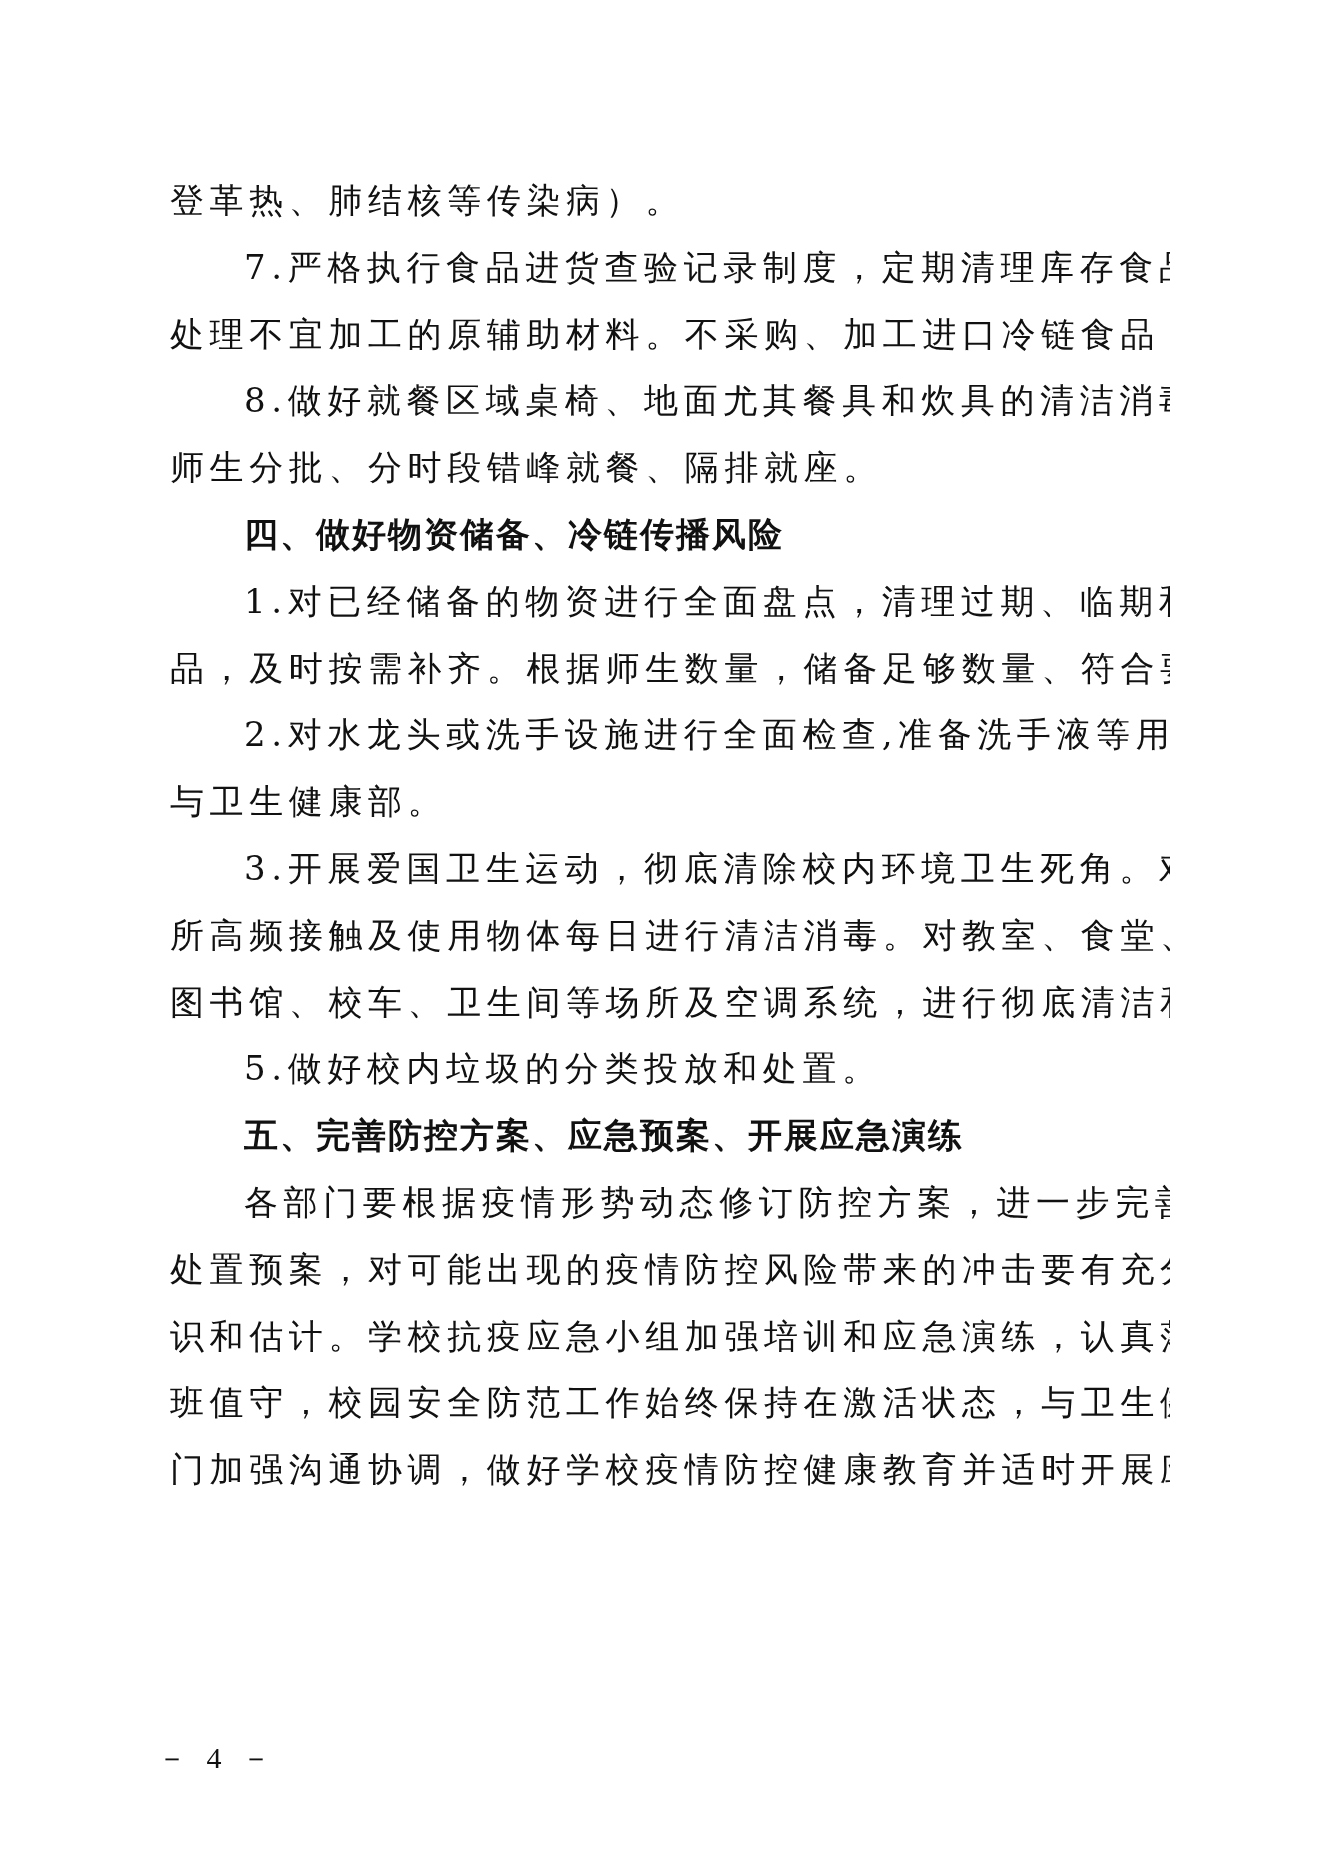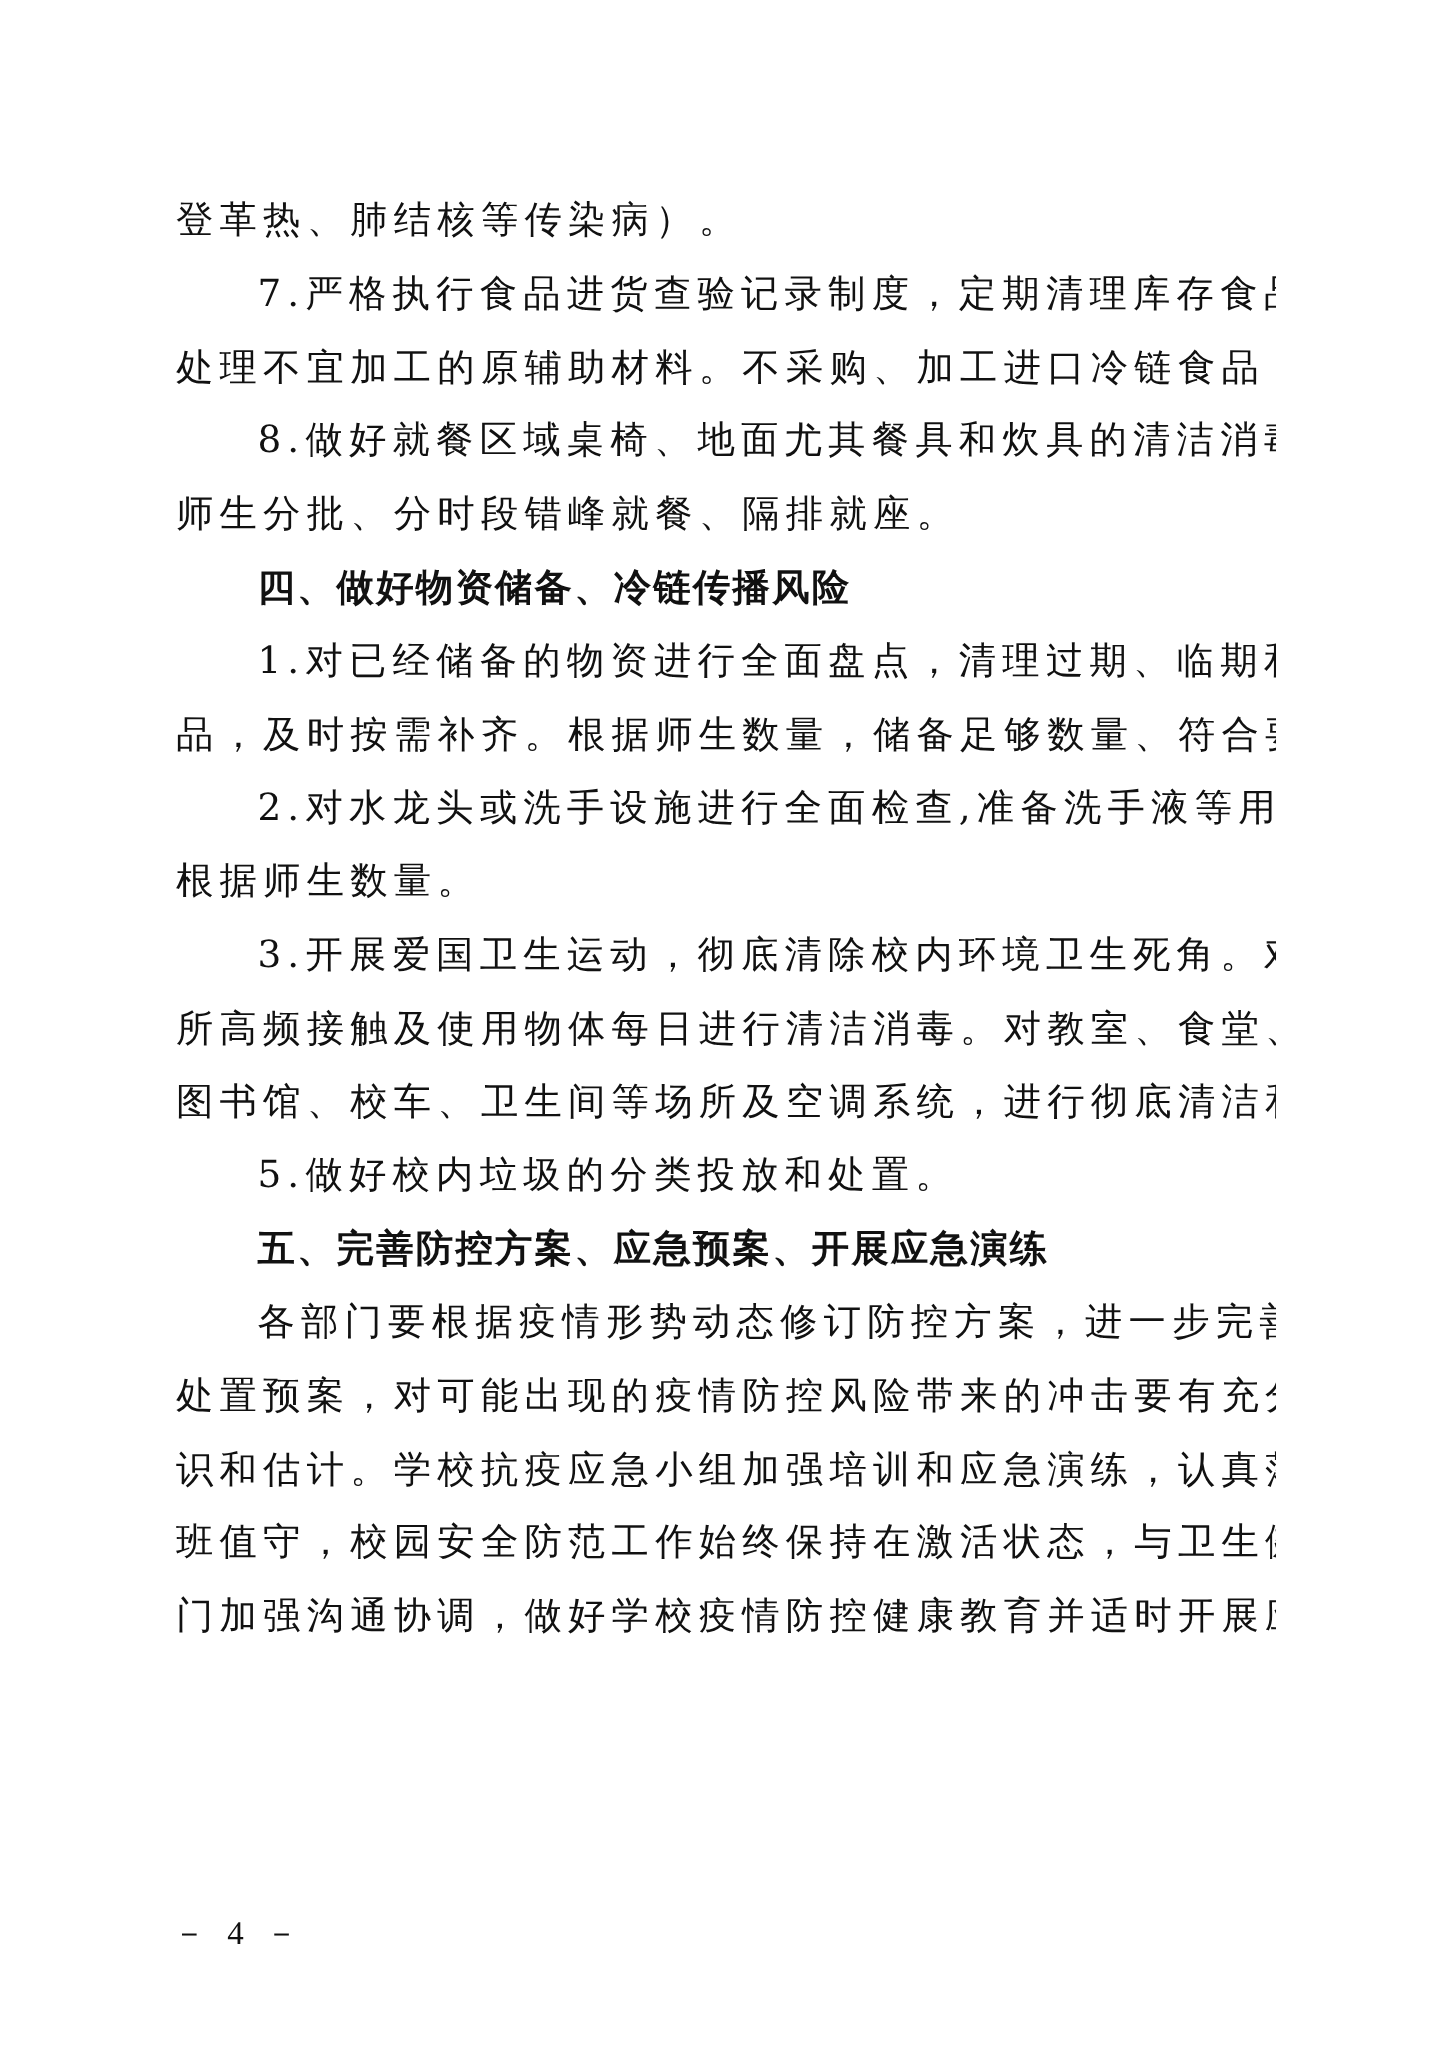--- a/index.html
+++ b/index.html
@@ -10,21 +10,21 @@
   body {
     width: 1323px;
     height: 1871px;
     position: relative;
     overflow: hidden;
     font-family: "DejaVu Serif", "Liberation Serif", serif;
     color: #111111;
   }
   .page {
     position: absolute;
-    left: 160px;
+    left: 170px;
     top: 167px;
     width: 1000px;
   }
   .line {
     height: 66.8px;
     line-height: 66.8px;
     font-size: 34px;
     white-space: nowrap;
     letter-spacing: 5.6px;
     text-align: justify;
@@ -59,21 +59,21 @@
 <div class="page">
   <div class="line last">登革热、肺结核等传染病）。</div>
   <div class="line indent">7.严格执行食品进货查验记录制度，定期清理库存食品，及时</div>
   <div class="line">处理不宜加工的原辅助材料。不采购、加工进口冷链食品，降低</div>
   <div class="line indent">8.做好就餐区域桌椅、地面尤其餐具和炊具的清洁消毒。引导</div>
   <div class="line last">师生分批、分时段错峰就餐、隔排就座。</div>
   <div class="line indent last heading">四、做好物资储备、冷链传播风险</div>
   <div class="line indent">1.对已经储备的物资进行全面盘点，清理过期、临期和损毁物</div>
   <div class="line">品，及时按需补齐。根据师生数量，储备足够数量、符合要求的</div>
   <div class="line indent">2.对水龙头或洗手设施进行全面检查,准备洗手液等用品或配</div>
-  <div class="line last">根据师生数量。</div>
+  <div class="line last">与卫生健康部。</div>
   <div class="line indent">3.开展爱国卫生运动，彻底清除校内环境卫生死角。对公共场</div>
   <div class="line">所高频接触及使用物体每日进行清洁消毒。对教室、食堂、宿舍、</div>
   <div class="line">图书馆、校车、卫生间等场所及空调系统，进行彻底清洁和预防</div>
   <div class="line indent last">5.做好校内垃圾的分类投放和处置。</div>
   <div class="line indent last heading">五、完善防控方案、应急预案、开展应急演练</div>
   <div class="line indent">各部门要根据疫情形势动态修订防控方案，进一步完善应急</div>
   <div class="line">处置预案，对可能出现的疫情防控风险带来的冲击要有充分的认</div>
   <div class="line">识和估计。学校抗疫应急小组加强培训和应急演练，认真落实值</div>
   <div class="line">班值守，校园安全防范工作始终保持在激活状态，与卫生健康部</div>
   <div class="line">门加强沟通协调，做好学校疫情防控健康教育并适时开展应急演</div>

